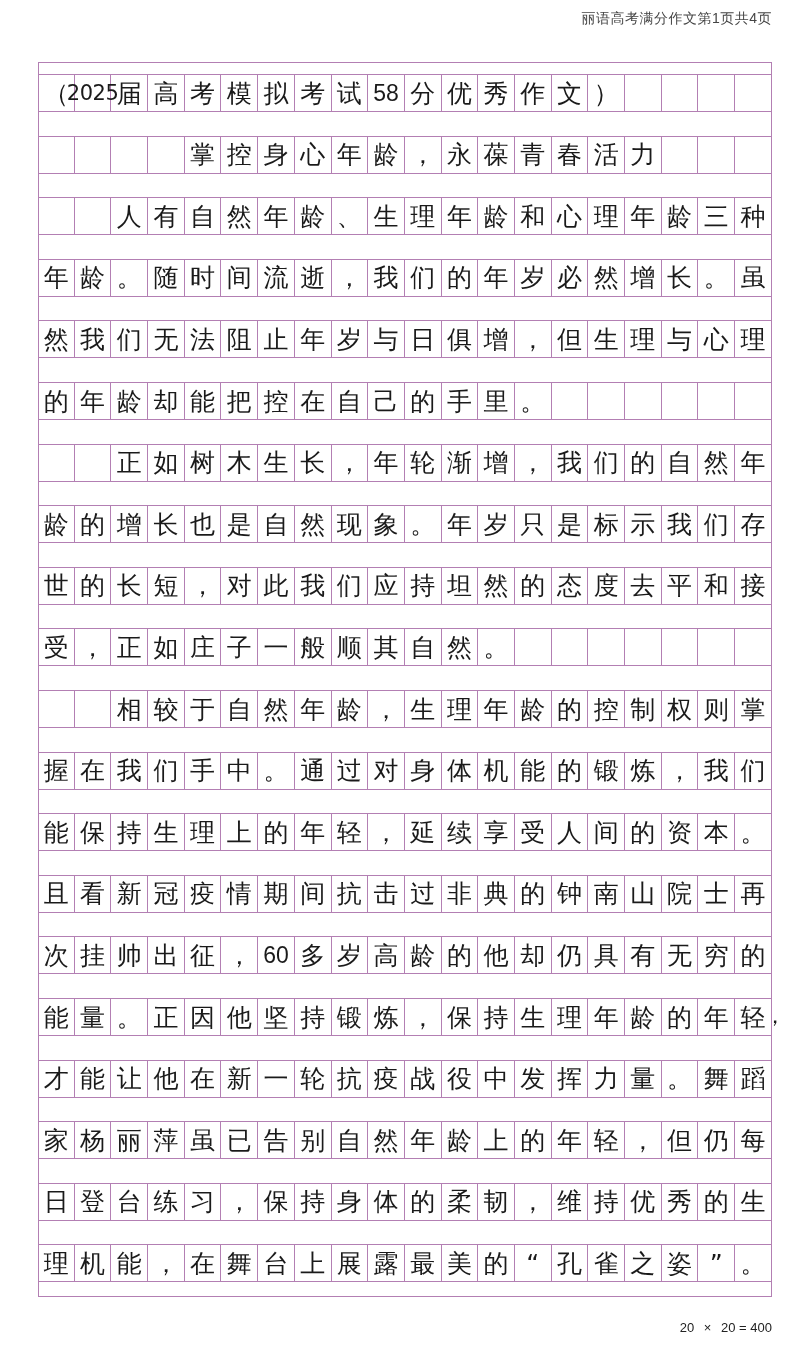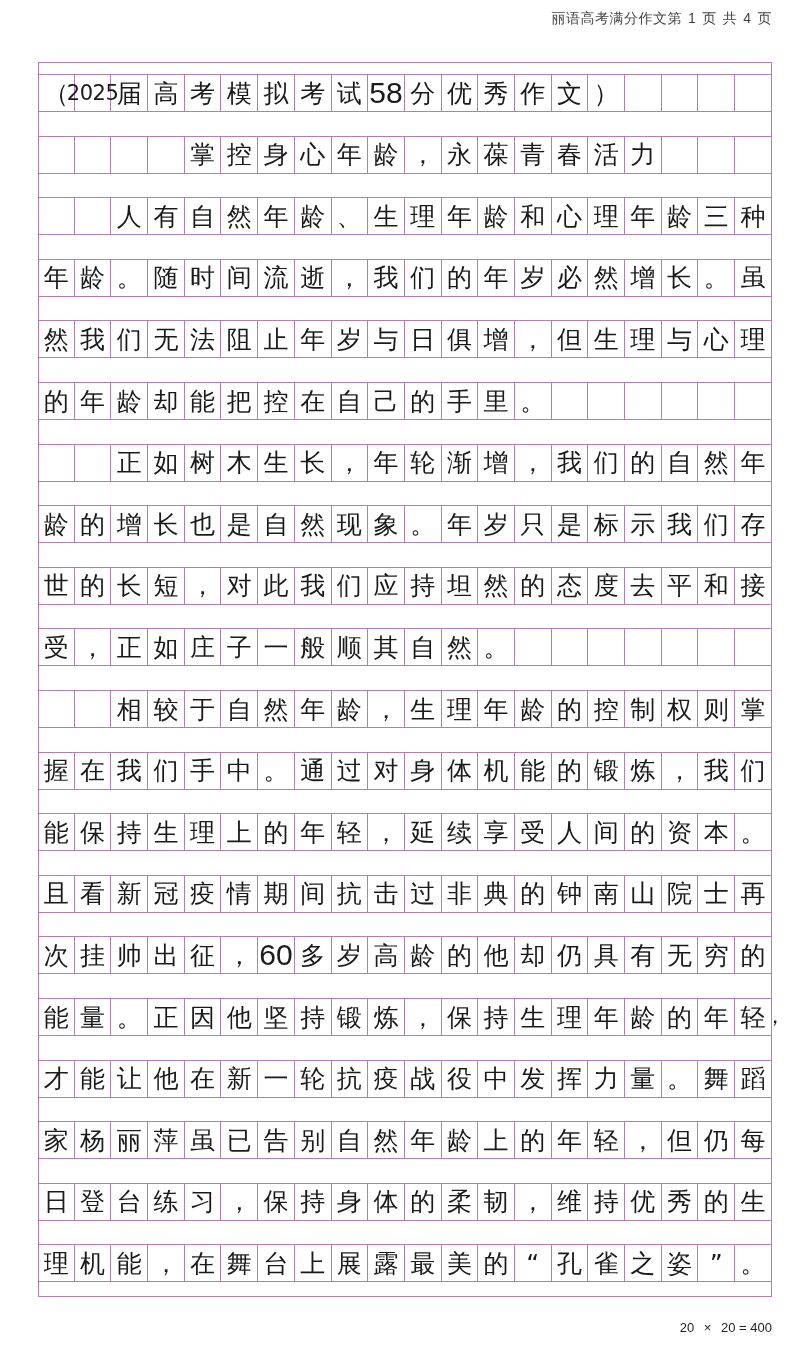--- a/index.html
+++ b/index.html
@@ -1,30 +1,30 @@
 <!DOCTYPE html>
 <html><head>
   <meta charset="utf-8">
   <style>
     html, body { margin:0; padding:0; background:#ffffff; }
     body { width:800px; height:1364px; position:relative; overflow:hidden;
       font-family:"DejaVu Sans", "Liberation Sans", sans-serif; color:#1a1a1a; }
     .header { position:absolute; top:10px; right:28px; font-size:14px; color:#444;
       font-family:"DejaVu Serif", "Liberation Serif", serif; letter-spacing:0.5px; }
-    .header span { margin-left:6px;text-align:right; }
+    .header span { margin-left:0;text-align:right; }
     .header .num { font-family:"Liberation Sans", sans-serif; }
     .sheet { position:absolute; left:38px; top:62px; width:734px; height:1235px;
       border:1px solid #b37fb3; box-sizing:border-box; }
     .row { position:absolute; left:-1px; width:734px; height:38px; display:flex;
       border-top:1px solid #b37fb3; border-bottom:1px solid #b37fb3; box-sizing:border-box; }
     .cell { width:36.7px; height:100%; box-sizing:border-box; border-right:1px solid #b37fb3;
       display:flex; align-items:center; justify-content:center; font-size:25px; line-height:1;
       font-family:"DejaVu Sans", sans-serif; position:relative; }
     .cell:first-child { border-left:1px solid #b37fb3; }
-    .cell.ascii { font-family:"Liberation Sans", sans-serif; font-size:30px; }
+    .cell.ascii { font-family:"Liberation Sans", sans-serif; font-size:23px; }
     .cell.wide { font-size:21px; letter-spacing:-0.5px; }
     .overflow { position:absolute; right:-14px; bottom:4px; font-size:22px; }
     .footer { position:absolute; right:28px; top:1320px; font-size:13px; color:#222;
       font-family:"Liberation Sans", sans-serif; }
   </style>
 </head>
 <body>
 
 <div class="header">
   <span>丽语高考满分作文第</span><span class="num">1</span><span>页</span><span>共</span><span class="num">4</span><span>页</span>

